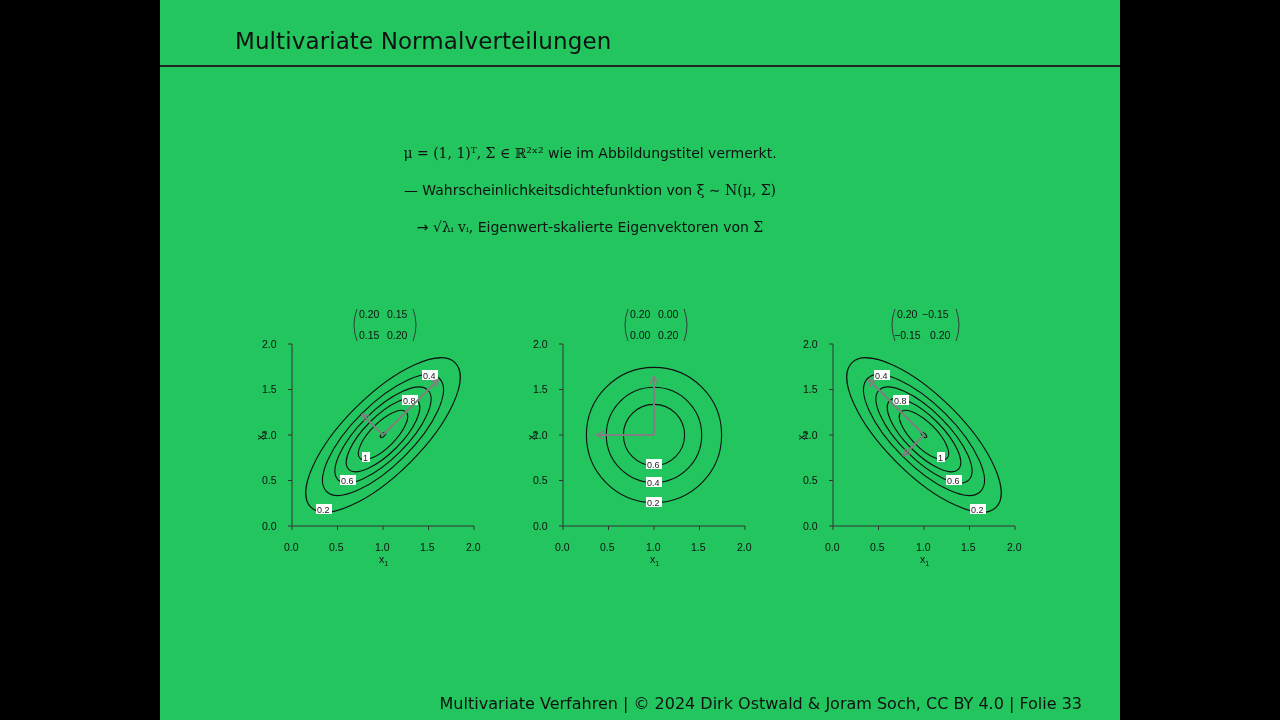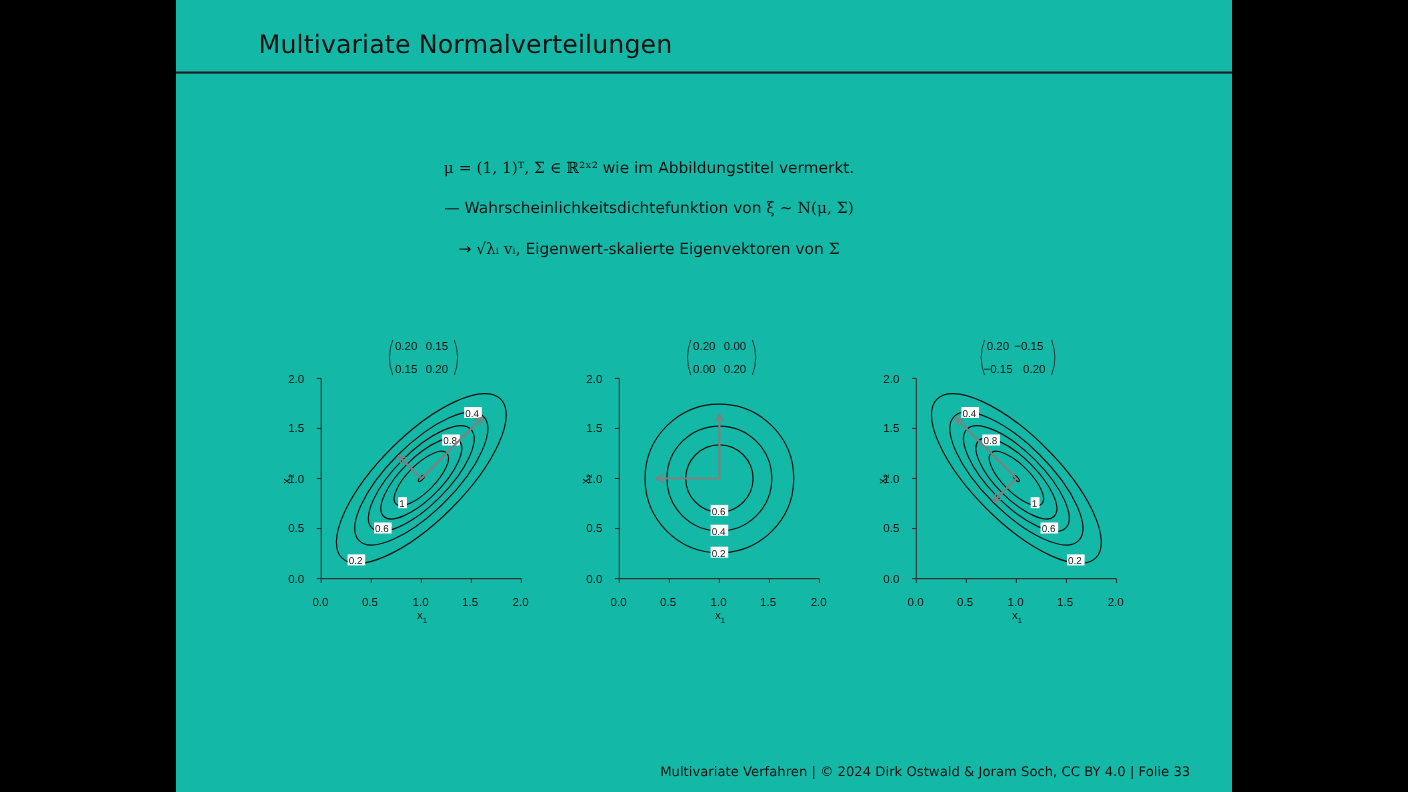--- a/index.html
+++ b/index.html
@@ -1,23 +1,23 @@
 <!DOCTYPE html>
 <html><head>
 <meta charset="utf-8">
 <style>
   html,body{margin:0;padding:0;}
   body{width:1280px;height:720px;background:#000;position:relative;overflow:hidden;font-family:"DejaVu Sans","Liberation Sans",sans-serif;}
-  .slide{position:absolute;left:160px;top:0;width:960px;height:720px;background:#14b8a6;}
+  .slide{position:absolute;left:160px;top:0;width:960px;height:720px;background:#22c55e;}
   .frametitle{position:absolute;left:75px;top:28px;font-size:23px;color:#111;letter-spacing:0.1px;}
   .rule{position:absolute;left:0;top:65px;width:960px;height:1.5px;background:#222;}
   .subtitle{position:absolute;left:75px;top:90px;font-size:18px;color:#1f1f7a;}
   .line{position:absolute;left:0;width:860px;text-align:center;font-size:14px;color:#111;}
   .mathr{font-family:"DejaVu Serif","Liberation Serif",serif;}
-  .footer{position:absolute;right:38px;top:694px;font-size:12px;color:#111;}
+  .footer{position:absolute;right:38px;top:694px;font-size:16px;color:#111;}
   svg{position:absolute;left:0;top:0;}
   .tick{font-family:"Liberation Sans",sans-serif;font-size:10.5px;fill:#111;}
   .clabel{font-family:"Liberation Sans",sans-serif;font-size:9px;fill:#222;}
 </style>
 </head>
 <body>
 
 <div class="slide">
   <div class="frametitle">Multivariate Normalverteilungen</div>
   <div class="rule"></div>

